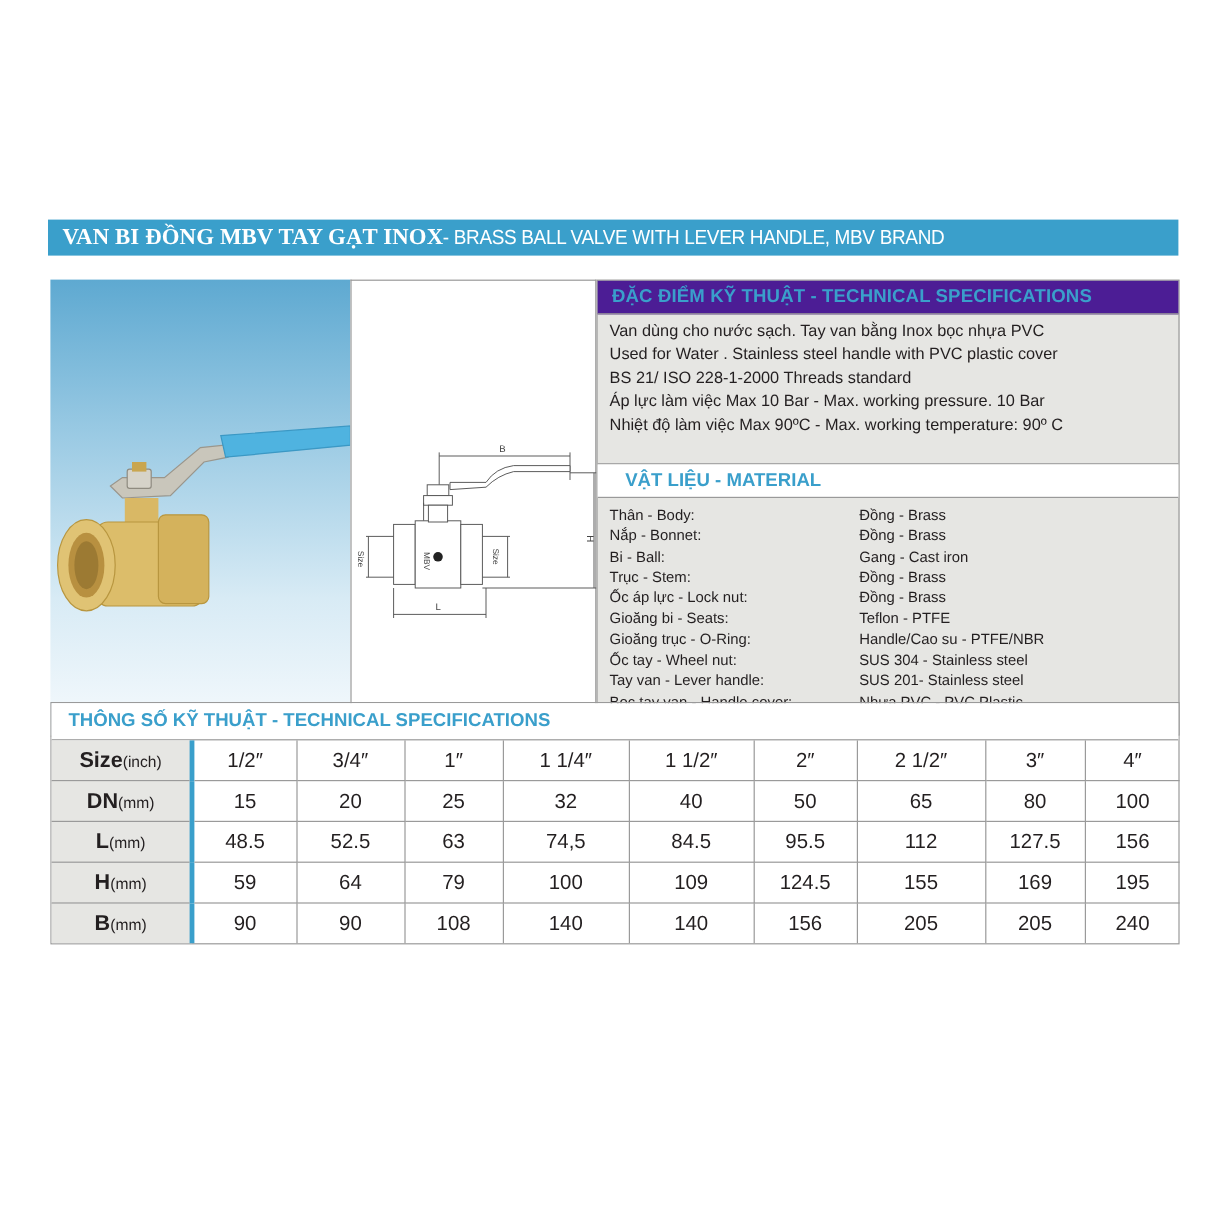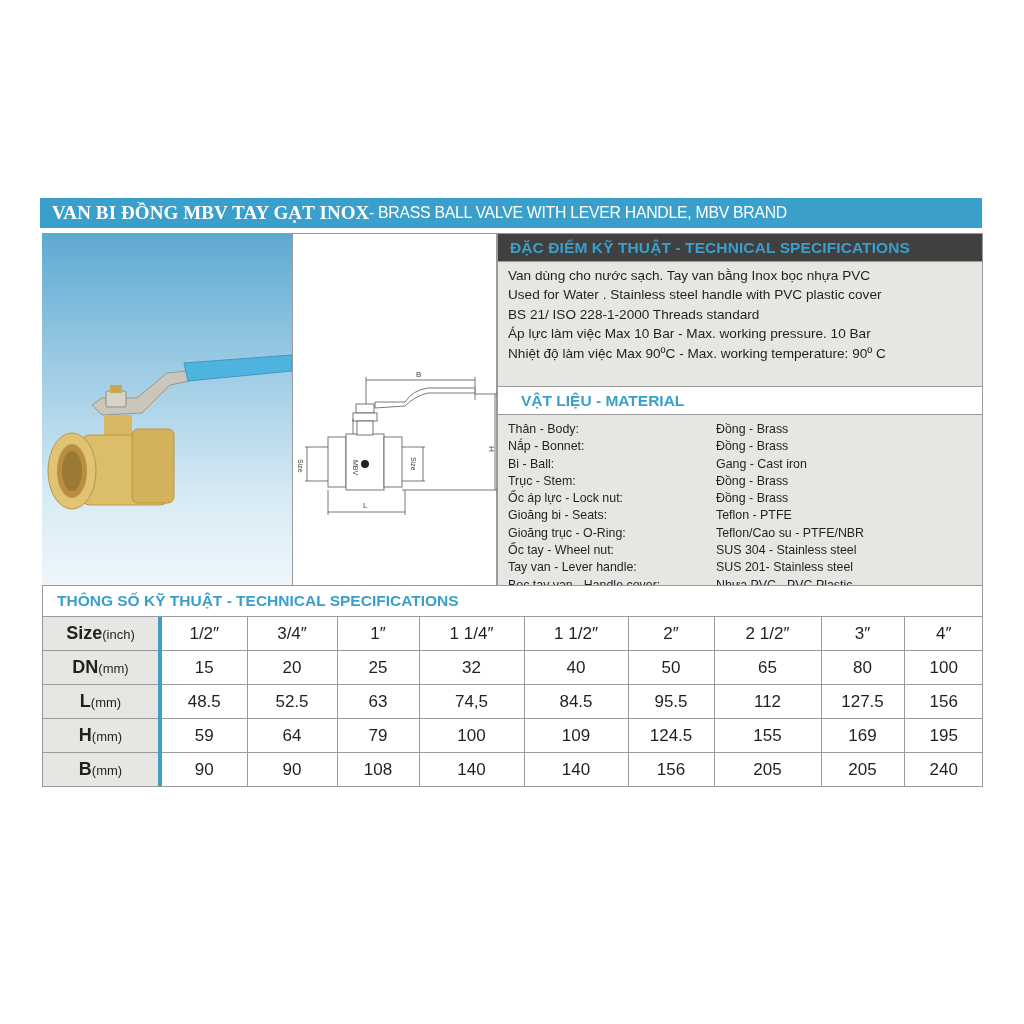--- a/index.html
+++ b/index.html
@@ -1,24 +1,24 @@
 <!DOCTYPE html>
 <html><head>
 <meta charset="utf-8">
 <style>
   html, body { margin:0; padding:0; background:#ffffff; }
   body { width:1024px; height:1024px; position:relative; overflow:hidden; font-family:"Liberation Sans", "DejaVu Sans", sans-serif; color:#231f20; }
-  .banner { position:absolute; left:40px; top:198px; width:942px; height:30px; background:#3a9fcb; color:#fff; display:flex; align-items:center; padding-left:12px; box-sizing:border-box; white-space:nowrap; }
+  .banner { position:absolute; left:40px; top:183px; width:942px; height:30px; background:#3a9fcb; color:#fff; display:flex; align-items:center; padding-left:12px; box-sizing:border-box; white-space:nowrap; }
   .banner .vn { font-family:"Liberation Serif", "DejaVu Serif", serif; font-weight:bold; font-size:19px; letter-spacing:0.1px; }
   .banner .en { font-family:"Liberation Sans", sans-serif; font-size:17px; letter-spacing:-0.3px; transform:scaleX(0.93); transform-origin:left center; display:inline-block; }
 
   .panel-photo { position:absolute; left:42px; top:233px; width:250px; height:380px; background:linear-gradient(180deg,#5ea9d1 0%, #9ccbe4 35%, #d8ebf5 70%, #f6fafd 100%); overflow:hidden; border-bottom:1px solid #ccc; }
   .panel-drawing { position:absolute; left:292px; top:233px; width:205px; height:380px; background:#fff; border-left:1px solid #9a9a9a; border-top:1px solid #9a9a9a; border-right:1px solid #9a9a9a; box-sizing:border-box; }
   .panel-spec { position:absolute; left:497px; top:233px; width:486px; height:380px; border:1px solid #9a9a9a; box-sizing:border-box; background:#e6e6e3; }
-  .spec-head { height:27px; background:#404040; border-bottom:1px solid #9a9a9a; color:#3a9fcb; font-weight:bold; font-size:15.5px; display:flex; align-items:center; padding-left:12px; letter-spacing:0.1px; }
+  .spec-head { height:27px; background:#4c1d95; border-bottom:1px solid #9a9a9a; color:#3a9fcb; font-weight:bold; font-size:15.5px; display:flex; align-items:center; padding-left:12px; letter-spacing:0.1px; }
   .spec-body { padding:4px 10px 2px 10px; font-size:13.6px; line-height:19.4px; height:125px; box-sizing:border-box; border-bottom:1px solid #9a9a9a; }
   .spec-body div { white-space:nowrap; }
   .mat-head { height:27px; background:#fff; border-bottom:1px solid #9a9a9a; color:#3a9fcb; font-weight:bold; font-size:15.5px; display:flex; align-items:center; padding-left:23px; }
   .mat-body { padding:6px 10px; font-size:12.4px; line-height:17.3px; }
   .mat-row { display:flex; white-space:nowrap; }
   .mat-row .k { width:194px; }
   .mat-row .v { flex:1;margin-left:14px; }
 
   .table-wrap { position:absolute; left:42px; top:585px; width:941px; border:1px solid #9a9a9a; box-sizing:border-box; }
   .table-title { height:30px; border-bottom:1px solid #9a9a9a; color:#3a9fcb; font-weight:bold; font-size:15.5px; display:flex; align-items:center; padding-left:14px; background:#fff; }
@@ -129,21 +129,21 @@
     <div class="mat-row">
         <span class="k">Ốc áp lực - Lock nut:</span>
         <span class="v">Đồng - Brass</span>
       </div>
     <div class="mat-row">
         <span class="k">Gioăng bi - Seats:</span>
         <span class="v">Teflon - PTFE</span>
       </div>
     <div class="mat-row">
         <span class="k">Gioăng trục - O-Ring:</span>
-        <span class="v">Teflon/Cao su - PTFE/NBR</span>
+        <span class="v">Handle/Cao su - PTFE/NBR</span>
       </div>
     <div class="mat-row">
         <span class="k">Ốc tay - Wheel nut:</span>
         <span class="v">SUS 304 - Stainless steel</span>
       </div>
     <div class="mat-row">
         <span class="k">Tay van - Lever handle:</span>
         <span class="v">SUS 201- Stainless steel</span>
       </div>
     <div class="mat-row">

